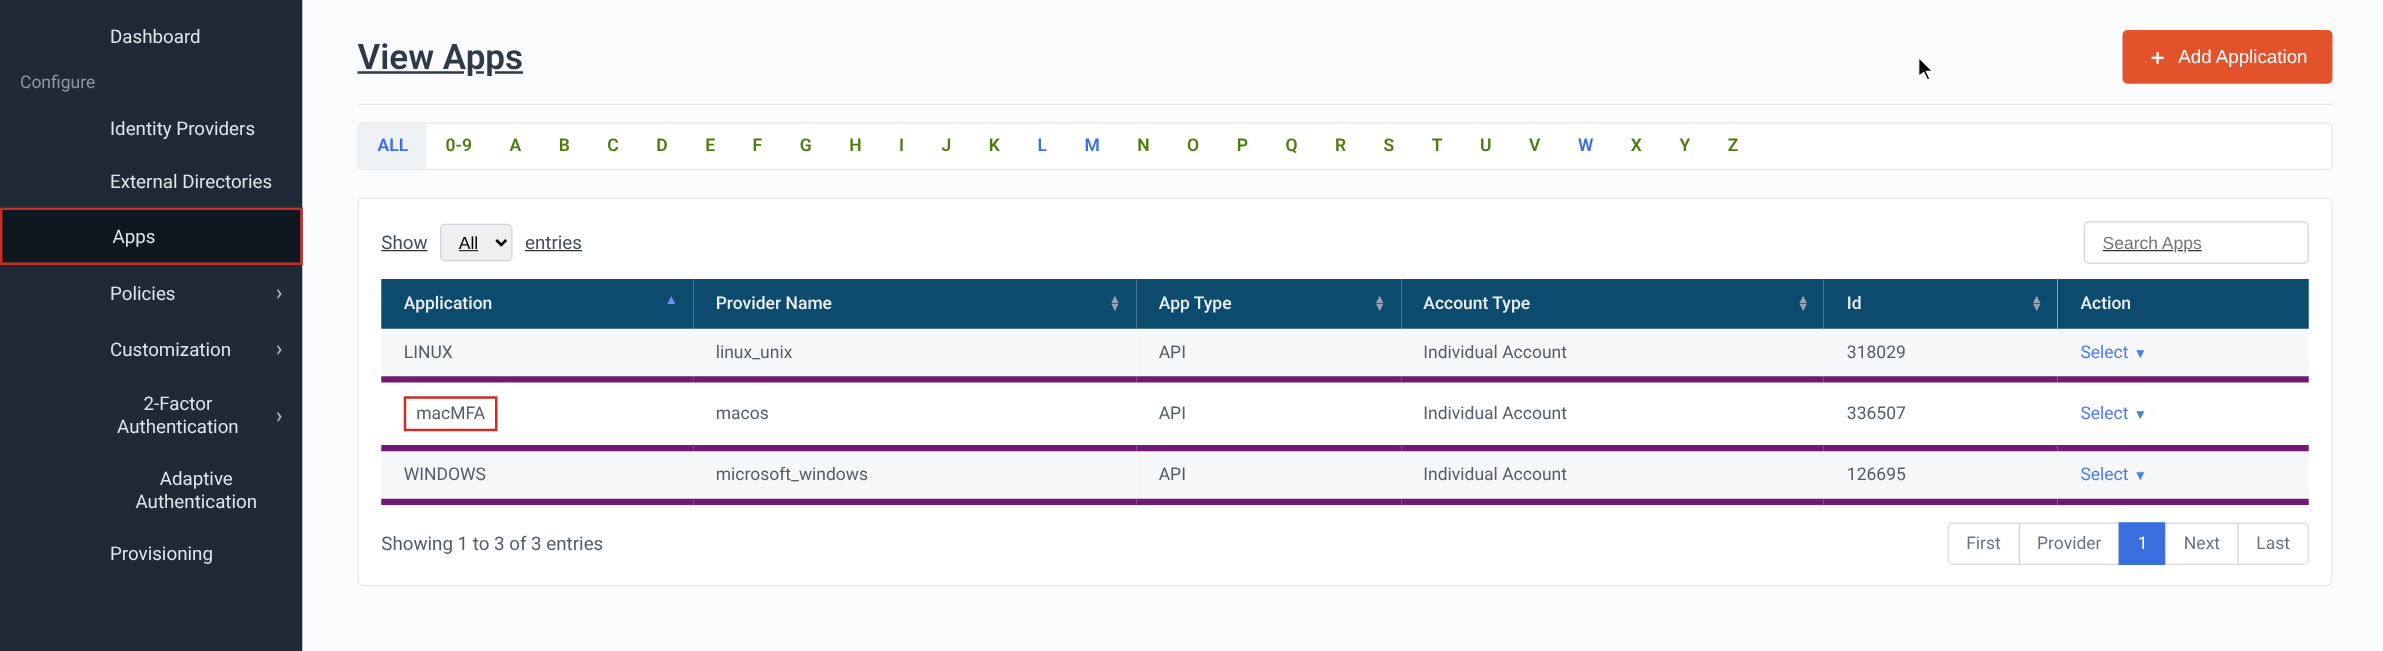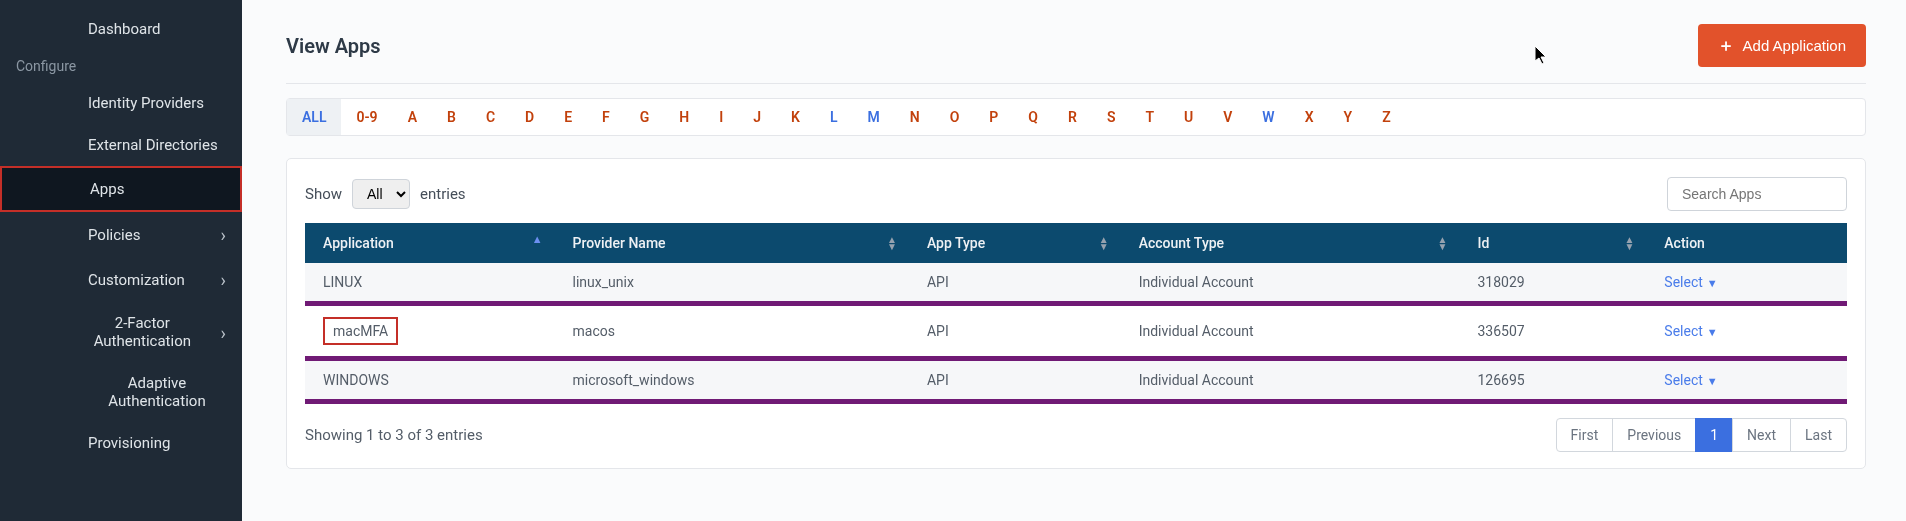--- a/index.html
+++ b/index.html
@@ -54,21 +54,21 @@
     overflow:auto;
   }
   .header-row {
     display:flex;
     align-items:center;
     justify-content:space-between;
     padding-bottom:16px;
     border-bottom:1px solid #e4e6ea;
     margin-bottom:14px;
   }
-  .page-title { font-size:20px; font-weight:600; color:#2e3a47; }
+  .page-title { font-size:28px; font-weight:600; color:#2e3a47;text-decoration:underline; }
   .add-btn {
     background:#e2522b;
     color:#fff;
     border:none;
     padding:10px 20px;
     font-size:15px;
     border-radius:4px;
     cursor:pointer;
     display:flex;
     align-items:center;
@@ -79,39 +79,40 @@
     border:1px solid #e4e6ea;
     border-radius:4px;
     background:#fff;
     display:flex;
     margin-bottom:22px;
   }
   .alpha-item {
     padding:10px 15px;
     font-size:14px;
     font-weight:600;
-    color:#c2410c;
+    color:#4d7c0f;
     cursor:pointer;
   }
   .alpha-item.sel {
     background:#eef1f4;
     color:#3b6fe0;
   }
   .alpha-item.hl { color:#3b6fe0; }
   .card {
     background:#fff;
     border:1px solid #e4e6ea;
     border-radius:5px;
     padding:18px 18px 16px 18px;
   }
   .toolbar {
     display:flex;
     align-items:center;
     justify-content:space-between;
     margin-bottom:12px;
+    text-decoration:underline;
   }
   .show-group { display:flex; align-items:center; gap:10px; color:#454e59; font-size:15px;}
   .show-group select { padding:5px 10px; border:1px solid #cfd4da; border-radius:4px; font-size:14px; }
   .search-input {
     padding:8px 14px;
     border:1px solid #cfd4da;
     border-radius:4px;
     font-size:14px;
     width:180px;
   }
@@ -379,21 +380,21 @@
             <td>126695</td>
             <td><span class="select-link">Select<span class="caret">▼</span></span></td>
           </tr>
         </tbody>
     </table>
 
     <div class="footer-row">
       <div class="info">Showing 1 to 3 of 3 entries</div>
       <div class="pager">
         <div class="pg first">First</div>
-        <div class="pg">Previous</div>
+        <div class="pg">Provider</div>
         <div class="pg cur">1</div>
         <div class="pg">Next</div>
         <div class="pg last">Last</div>
       </div>
     </div>
   </div>
 </div>
 
 <svg class="cursor-img" style="left:1535px;top:46px" width="16" height="20">
     <path d="M0 0 L0 15 L4 12 L7 18 L9 17 L6 11 L11 11 Z" fill="#000" stroke="#fff" stroke-width="1"></path>

